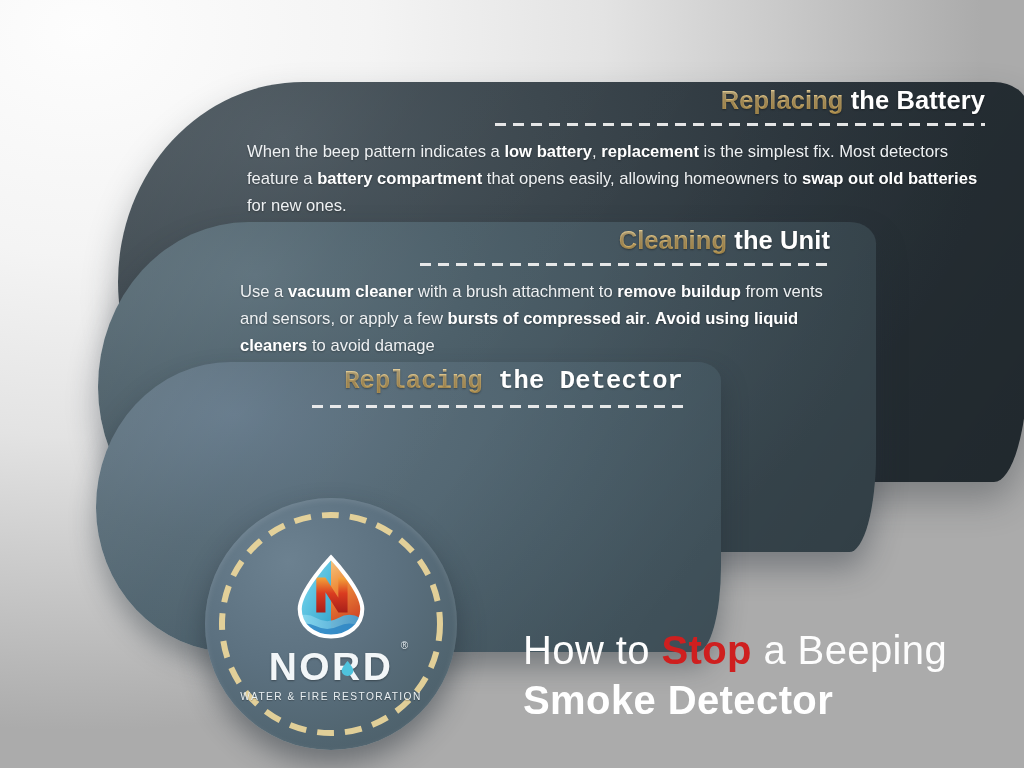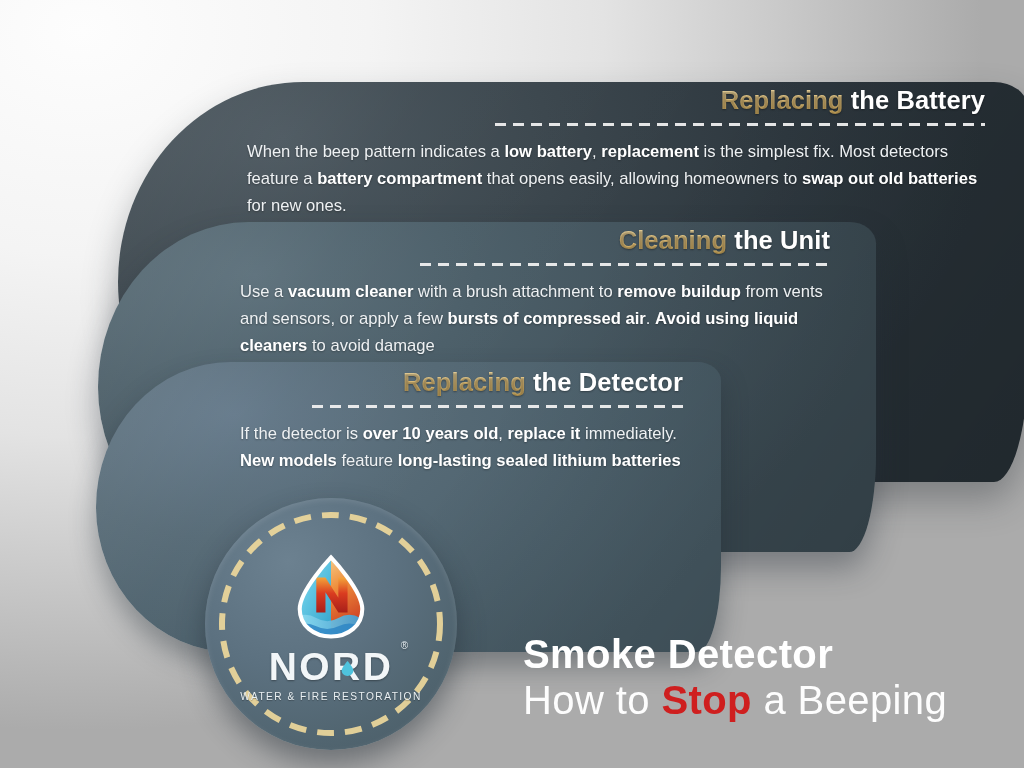--- a/index.html
+++ b/index.html
@@ -68,21 +68,21 @@
   .sec-body{
     margin-top:13px;font-size:16.6px;line-height:1.62;color:#eef1f3;
     text-shadow:0 1px 2px rgba(0,0,0,.32);
   }
   .sec-body b{color:#ffffff;font-weight:700;}
 
   #sec1{left:247px;top:86px;width:738px;}
   #sec1 .rule{margin-left:248px;}
   #sec2{left:240px;top:226px;width:590px;}
   #sec2 .rule{margin-left:180px;}
-  #sec3{left:240px;top:368px;width:443px;}
+  #sec3{left:240px;top:368px;width:443px;font-family:Liberation Mono, monospace;}
   #sec3 .rule{margin-left:72px;}
 
   
   #badge{
     position:absolute;left:205px;top:498px;width:252px;height:252px;z-index:20;
     border-radius:50%;
     background:radial-gradient(circle at 33% 25%, #6c8190 0%, #5c7180 42%, #50646f 74%, #475963 100%);
     box-shadow:0 14px 28px rgba(30,40,48,.45), inset 0 2px 6px rgba(255,255,255,.12);
   }
   #badge-ring{position:absolute;inset:0;}
@@ -138,21 +138,20 @@
     </h2>
     <div class="rule"></div>
     <p class="sec-body" id="sec2-body">Use a <b>vacuum cleaner</b> with a brush attachment to <b>remove buildup</b> from vents and sensors, or apply a few <b>bursts of compressed air</b>. <b>Avoid using liquid cleaners</b> to avoid damage</p>
   </div>
 
   <div class="section" id="sec3">
     <h2 class="sec-title">
       <span class="gold">Replacing</span><span> the Detector</span>
     </h2>
     <div class="rule"></div>
-    <p class="sec-body" id="sec3-body">If the detector is <b>over 10 years old</b>, <b>replace it</b> immediately. <b>New models</b> feature <b>long-lasting sealed lithium batteries</b></p>
   </div>
 
   <div id="badge">
     <svg id="badge-ring" viewBox="0 0 252 252">
       <circle cx="126" cy="126" r="109" fill="none" stroke="#eed89b" stroke-width="6" stroke-dasharray="17 11" stroke-linecap="butt" opacity="0.92"></circle>
     </svg>
     <div id="badge-inner">
       <svg id="logo-mark" viewBox="0 0 100 100">
         <defs>
           <linearGradient id="gWater" x1="0" y1="0" x2="1" y2="1">
@@ -198,19 +197,19 @@
           <path d="M6.5 0 C6.5 0 12.4 6.6 12.4 9.6 C12.4 12.6 9.8 15 6.5 15 C3.2 15 0.6 12.6 0.6 9.6 C0.6 6.6 6.5 0 6.5 0 Z" fill="#4fc3dd"></path>
         </svg>
         <span id="reg-mark">®</span>
       </div>
 
       <div id="tagline">WATER &amp; FIRE RESTORATION</div>
     </div>
   </div>
 
   <div id="maintitle">
-    <div id="title-line2">Smoke Detector</div>
     <div id="title-line1">
       <span>How to </span><span class="stop">Stop</span><span> a Beeping</span>
     </div>
+    <div id="title-line2">Smoke Detector</div>
   </div>
 
 </div>
 
 </body></html>

